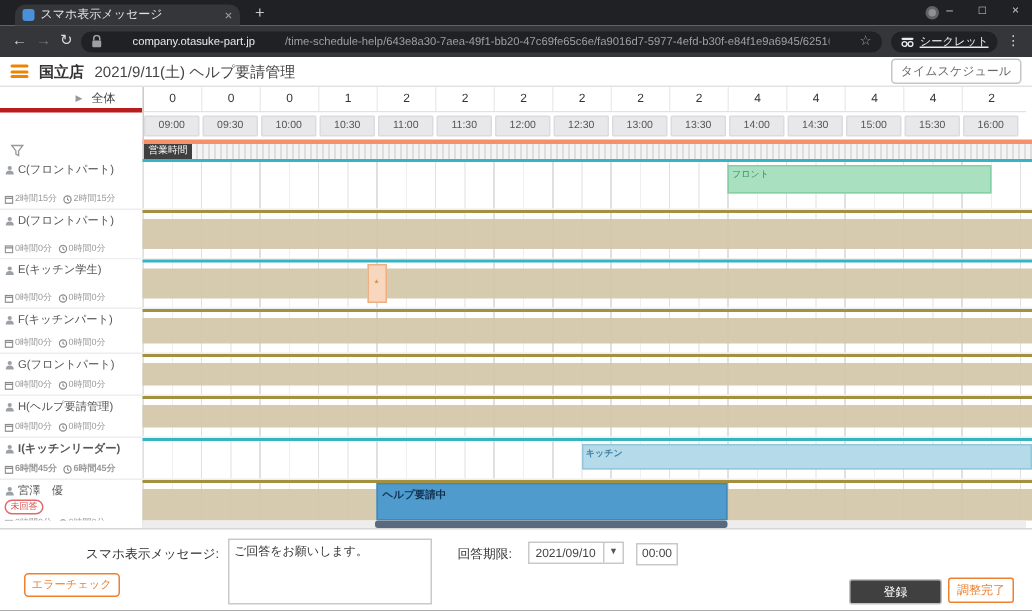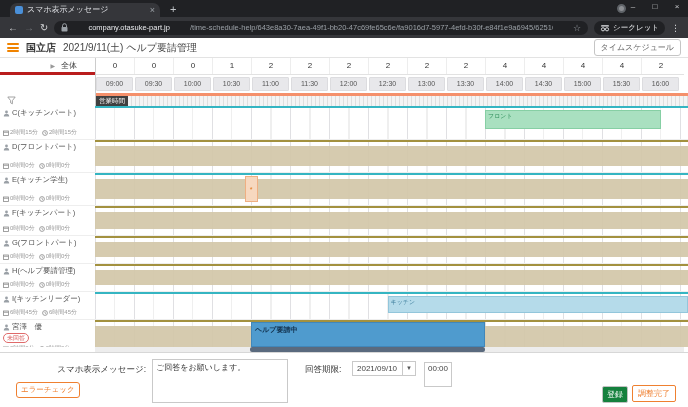--- a/index.html
+++ b/index.html
@@ -17,21 +17,21 @@
   .win-controls{position:absolute;right:0;top:0;display:flex;}
   .win-btn{width:22px;height:15px;text-align:center;color:#c8cacc;font-size:8px;line-height:14px;}
   .toolbar{position:absolute;left:0;top:17px;width:688px;height:21px;background:#35363a;display:flex;align-items:center;gap:6px;padding:0 8px;}
   .nav-ic{color:#d5d7d9;font-size:10px;line-height:10px;}
   .nav-ic.dim{color:#73767a;}
   .url-pill{flex:1;height:14px;border-radius:7px;background:#202124;display:flex;align-items:center;gap:20px;padding:0 7px;min-width:0;}
   .url-domain{color:#e8eaed;font-size:7.5px;white-space:nowrap;}
   .url-path{color:#9aa0a6;font-size:7.5px;white-space:nowrap;overflow:hidden;text-overflow:clip;flex:1;min-width:0;}
   .star{color:#9aa0a6;font-size:9px;flex:none;}
   .incog{height:14px;border-radius:7px;background:#202124;display:flex;align-items:center;gap:3px;padding:0 6px;flex:none;}
-  .incog-label{color:#e8eaed;font-size:7.5px;white-space:nowrap;}
+  .incog-label{color:#e8eaed;font-size:7.5px;white-space:nowrap;text-decoration:underline;}
   .dots{color:#d5d7d9;font-size:9px;}
 
   
   .app-header{position:absolute;left:0;top:38px;width:688px;height:20px;background:#fff;border-bottom:1px solid #e3e3e3;display:flex;align-items:center;padding:0 7px;gap:7px;}
   .hamburger{width:12px;height:9px;display:flex;flex-direction:column;justify-content:space-between;flex:none;}
   .hamburger i{height:2px;background:#f08300;border-radius:1px;}
   .store-name{font-size:10px;font-weight:bold;color:#333;white-space:nowrap;}
   .page-title{font-size:10px;color:#444;white-space:nowrap;flex:1;}
   .mode-btn{border:1px solid #c5c5c5;border-radius:3px;font-size:8px;color:#666;padding:2px 6px;background:#fff;white-space:nowrap;}
 
@@ -78,23 +78,23 @@
   
   .hscroll{position:absolute;left:95px;top:347px;width:589px;height:5px;background:#ededed;}
   .hthumb{position:absolute;left:155px;top:0;width:235px;height:5px;background:#5a6a7e;border-radius:2px;}
   .footer{position:absolute;left:0;top:352px;width:688px;height:55px;background:#fff;border-top:1px solid #d7d7d7;}
   .msg-label{position:absolute;right:542px;top:11px;font-size:8.5px;color:#333;white-space:nowrap;}
   .msg-area{position:absolute;left:152px;top:6px;width:136px;height:44px;border:1px solid #c9c9c9;font-size:8px;color:#333;padding:2px 3px;resize:none;background:#fff;}
   .dl-label{position:absolute;left:305px;top:11px;font-size:8.5px;color:#333;white-space:nowrap;}
   .dl-select{position:absolute;left:352px;top:8px;width:64px;height:15px;border:1px solid #c9c9c9;display:flex;align-items:center;background:#fff;}
   .dl-date{flex:1;font-size:8px;color:#444;padding-left:4px;}
   .dl-caret{width:13px;border-left:1px solid #c9c9c9;text-align:center;font-size:6px;color:#555;line-height:13px;}
-  .dl-time{position:absolute;left:424px;top:9px;width:28px;height:25px;border:1px solid #c9c9c9;font-size:8px;color:#444;text-align:center;line-height:11px;background:#fff;}
+  .dl-time{position:absolute;left:424px;top:9px;width:28px;height:15px;border:1px solid #c9c9c9;font-size:8px;color:#444;text-align:center;line-height:11px;background:#fff;}
   .btn-error{position:absolute;left:16px;top:29px;border:1px solid #ef8030;border-radius:3px;color:#ef7f2f;font-size:7.5px;padding:2px 4px;background:#fff;white-space:nowrap;}
-  .btn-register{position:absolute;right:60px;top:33px;background:#15803d;border:1px solid #c2c2c2;border-radius:2px;color:#fff;font-size:8px;padding:2px 4px;white-space:nowrap;}
+  .btn-register{position:absolute;right:60px;top:33px;background:#404040;border:1px solid #c2c2c2;border-radius:2px;color:#fff;font-size:8px;padding:2px 22px;white-space:nowrap;}
   .btn-complete{position:absolute;right:12px;top:32px;border:1px solid #ef8030;border-radius:2px;color:#ef7f2f;font-size:8px;padding:2px 5px;background:#fff;white-space:nowrap;}
   svg{display:block;}
 </style>
 </head>
 <body>
 
 <div id="screen">
 
   <div class="tabstrip">
     <div class="tab">
@@ -228,21 +228,21 @@
   <div class="rows">
       <div class="erow" style="height: 34px;">
         <div class="ecell">
           <div class="ename">
             <span>
               <svg width="7" height="7" viewBox="0 0 7 7">
                 <circle cx="3.5" cy="2" r="1.4" fill="#9aa0a6"></circle>
                 <path d="M0.8 6.4a2.7 2.7 0 0 1 5.4 0z" fill="#9aa0a6"></path>
               </svg>
             </span>
-            <span>C(キッチンパート)</span>
+            <span>C(フロントパート)</span>
           </div>
           <div class="ehours">
             <span class="hgroup">
               <span>
                 <svg width="6" height="6" viewBox="0 0 6 6">
                   <rect x="0.5" y="1" width="5" height="4.5" fill="none" stroke="#8a8a8a" stroke-width="0.8"></rect>
                   <path d="M0.5 2.3h5" stroke="#8a8a8a" stroke-width="0.8"></path>
                 </svg>
               </span>
               <span>2時間15分</span>
@@ -438,21 +438,21 @@
                 </svg>
               </span>
               <span>0時間0分</span>
             </span>
           </div>
         </div>
         <div class="etrack" style="--accent: #a3913f;">
           <div class="band"></div>
         </div>
       </div>
-      <div class="erow" style="height: 28px;">
+      <div class="erow" style="height: 28px; font-weight: bold;">
         <div class="ecell">
           <div class="ename">
             <span>
               <svg width="7" height="7" viewBox="0 0 7 7">
                 <circle cx="3.5" cy="2" r="1.4" fill="#9aa0a6"></circle>
                 <path d="M0.8 6.4a2.7 2.7 0 0 1 5.4 0z" fill="#9aa0a6"></path>
               </svg>
             </span>
             <span>I(キッチンリーダー)</span>
           </div>

